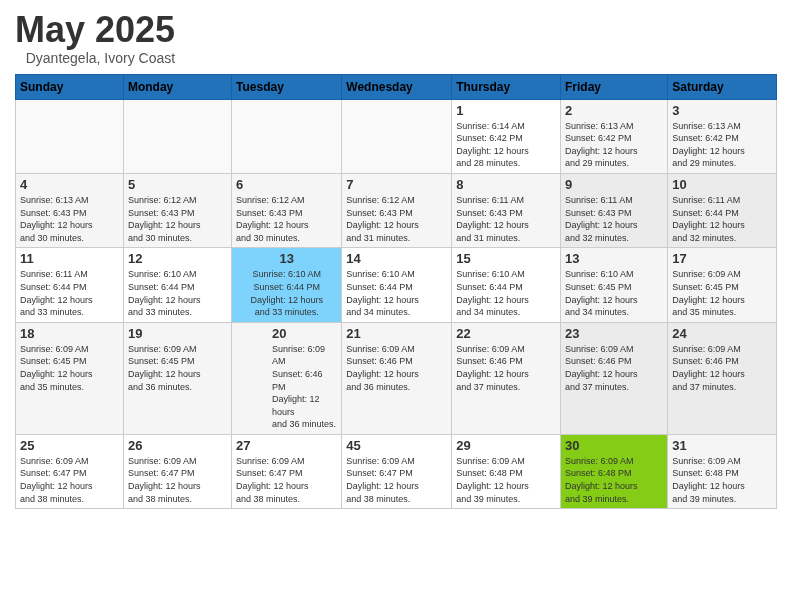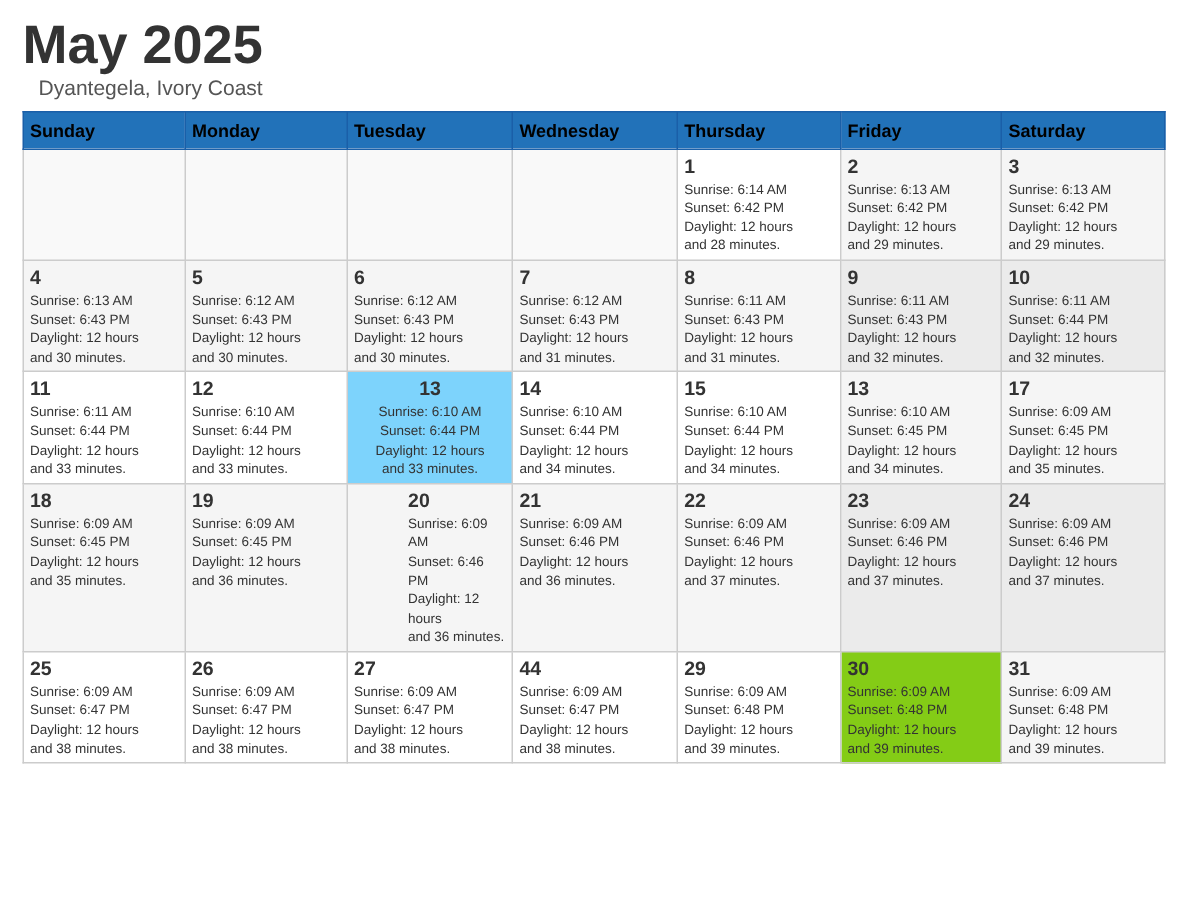--- a/index.html
+++ b/index.html
@@ -304,21 +304,21 @@
 and 38 minutes.</div>
           </td>
           <td style="background: rgb(255, 255, 255);">
             <span class="day-number">27</span>
             <div class="day-info" style="white-space: pre-line;">Sunrise: 6:09 AM
 Sunset: 6:47 PM
 Daylight: 12 hours
 and 38 minutes.</div>
           </td>
           <td style="background: rgb(255, 255, 255);">
-            <span class="day-number">44</span>
+            <span class="day-number">45</span>
             <div class="day-info" style="white-space: pre-line;">Sunrise: 6:09 AM
 Sunset: 6:47 PM
 Daylight: 12 hours
 and 38 minutes.</div>
           </td>
           <td style="background: rgb(255, 255, 255);">
             <span class="day-number">29</span>
             <div class="day-info" style="white-space: pre-line;">Sunrise: 6:09 AM
 Sunset: 6:48 PM
 Daylight: 12 hours

